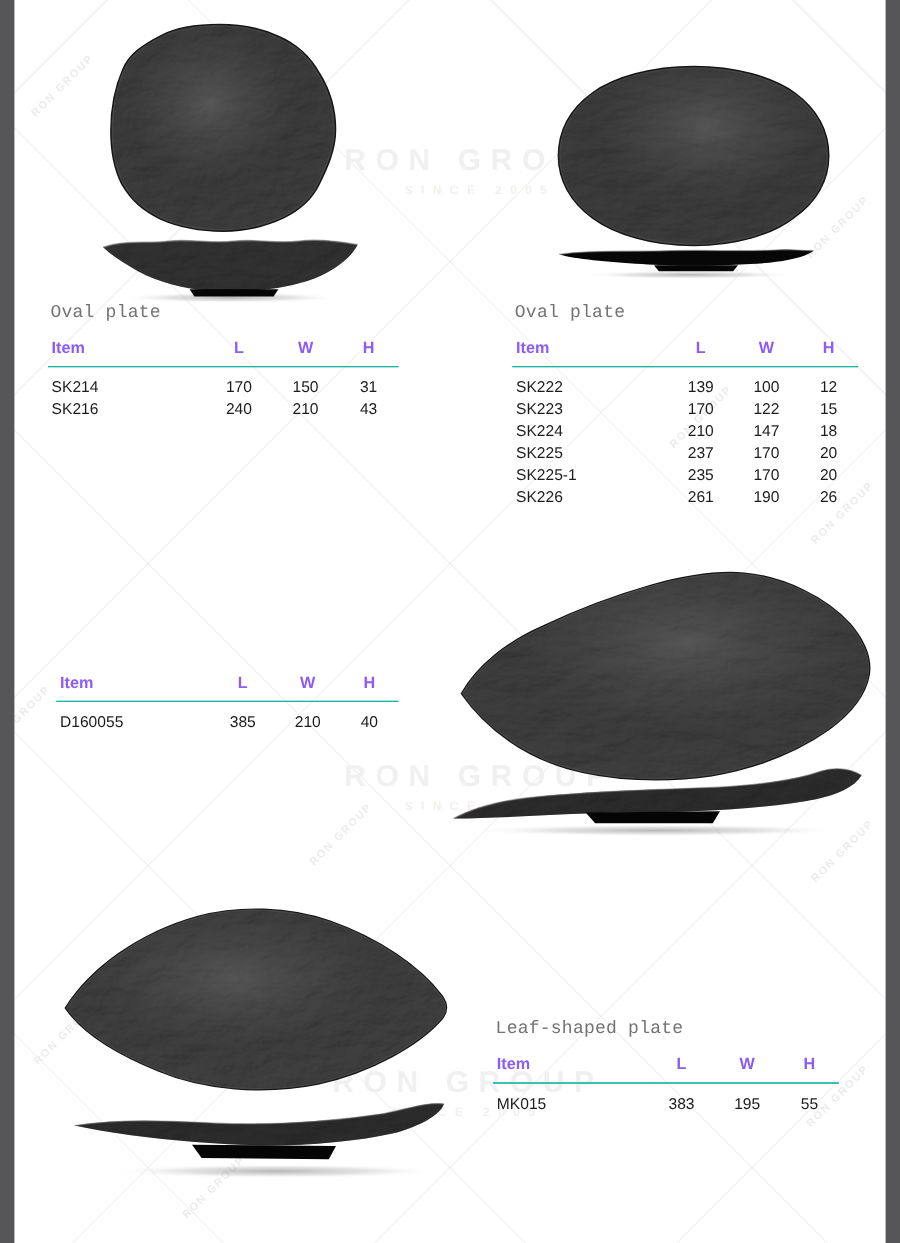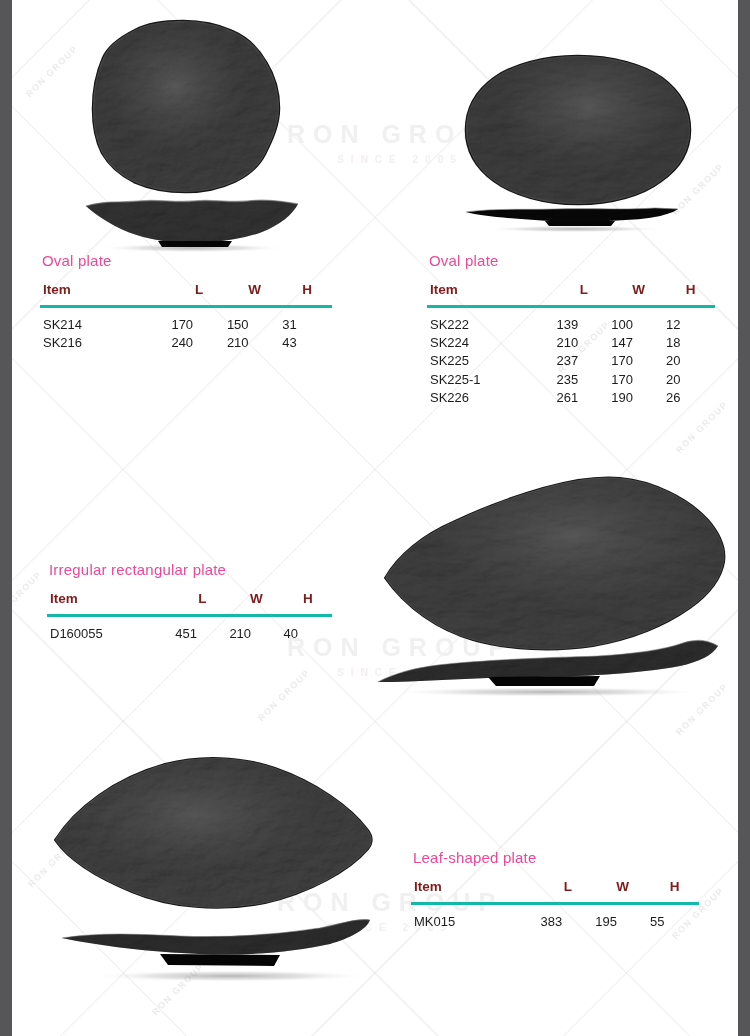--- a/index.html
+++ b/index.html
@@ -21,25 +21,25 @@
 
   
   .wm-big{position:absolute;width:320px;text-align:center;z-index:1;pointer-events:none;}
   .wm-big .wm-brand{display:block;font-size:25px;font-weight:bold;letter-spacing:8px;color:#f0f0f0;white-space:nowrap;}
   .wm-big .wm-tag{display:block;margin-top:5px;font-size:10px;font-weight:bold;letter-spacing:7px;color:#f3efec;white-space:nowrap;}
   
   .wm-edge{position:absolute;z-index:1;font-size:9px;font-weight:bold;letter-spacing:1.5px;color:#ebebeb;transform:rotate(-45deg);transform-origin:left top;white-space:nowrap;pointer-events:none;}
 
   .photo{position:absolute;z-index:2;}
   .spec{position:absolute;z-index:3;}
-  .spec-title{font-size:15px;color:#ec4899;letter-spacing:.2px;margin:0 0 13px 2px;}
+  .spec-title{font-size:15px;color:#737373;letter-spacing:.2px;margin:0 0 13px 2px;font-family:Liberation Mono, monospace;}
   .spec-table{width:100%;border-collapse:collapse;table-layout:fixed;}
-  .spec-table th{font-size:13.5px;font-weight:bold;color:#7f1d1d;text-align:center;padding:0 0 8px 0;border-bottom:3px solid #14b8a6;}
+  .spec-table th{font-size:13.5px;font-weight:bold;color:#8b5cf6;text-align:center;padding:0 0 8px 0;border-bottom:1px solid #14b8a6;}
   .spec-table th.c-item,.spec-table td.c-item{text-align:left;padding-left:3px;}
-  .spec-table td{font-size:13px;color:#1c1c1c;padding:1.6px 0;}
+  .spec-table td{font-size:13px;color:#1c1c1c;text-align:center;padding:1.6px 0;}
   .spec-table tbody tr:first-child td{padding-top:9px;}
 </style>
 </head>
 <body>
 
 <div id="page" style="background: rgb(255, 255, 255);">
 
   <div class="lattice"></div>
 
   <svg width="0" height="0" style="position:absolute" aria-hidden="true">
@@ -219,20 +219,26 @@
       </tr>
         </thead>
       <tbody>
         <tr>
           <td class="c-item">SK222</td>
           <td>139</td>
           <td>100</td>
           <td>12</td>
         </tr>
         <tr>
+          <td class="c-item">SK223</td>
+          <td>170</td>
+          <td>122</td>
+          <td>15</td>
+        </tr>
+        <tr>
           <td class="c-item">SK224</td>
           <td>210</td>
           <td>147</td>
           <td>18</td>
         </tr>
         <tr>
           <td class="c-item">SK225</td>
           <td>237</td>
           <td>170</td>
           <td>20</td>
@@ -247,40 +253,39 @@
           <td class="c-item">SK226</td>
           <td>261</td>
           <td>190</td>
           <td>26</td>
         </tr>
       </tbody>
     </table>
   </div>
 
   <div class="spec" style="left:47px;top:561px;width:285px">
-    <div class="spec-title">Irregular rectangular plate</div>
     <table class="spec-table">
       <colgroup>
           <col style="width:45%">
           <col style="width:19%">
           <col style="width:19%">
           <col style="width:17%">
         </colgroup>
       <thead>
           <tr>
         <th class="c-item">Item</th>
         <th>L</th>
         <th>W</th>
         <th>H</th>
       </tr>
         </thead>
       <tbody>
         <tr>
           <td class="c-item">D160055</td>
-          <td>451</td>
+          <td>385</td>
           <td>210</td>
           <td>40</td>
         </tr>
       </tbody>
     </table>
   </div>
 
   <div class="spec" style="left:411px;top:849px;width:288px">
     <div class="spec-title">Leaf-shaped plate</div>
     <table class="spec-table">

